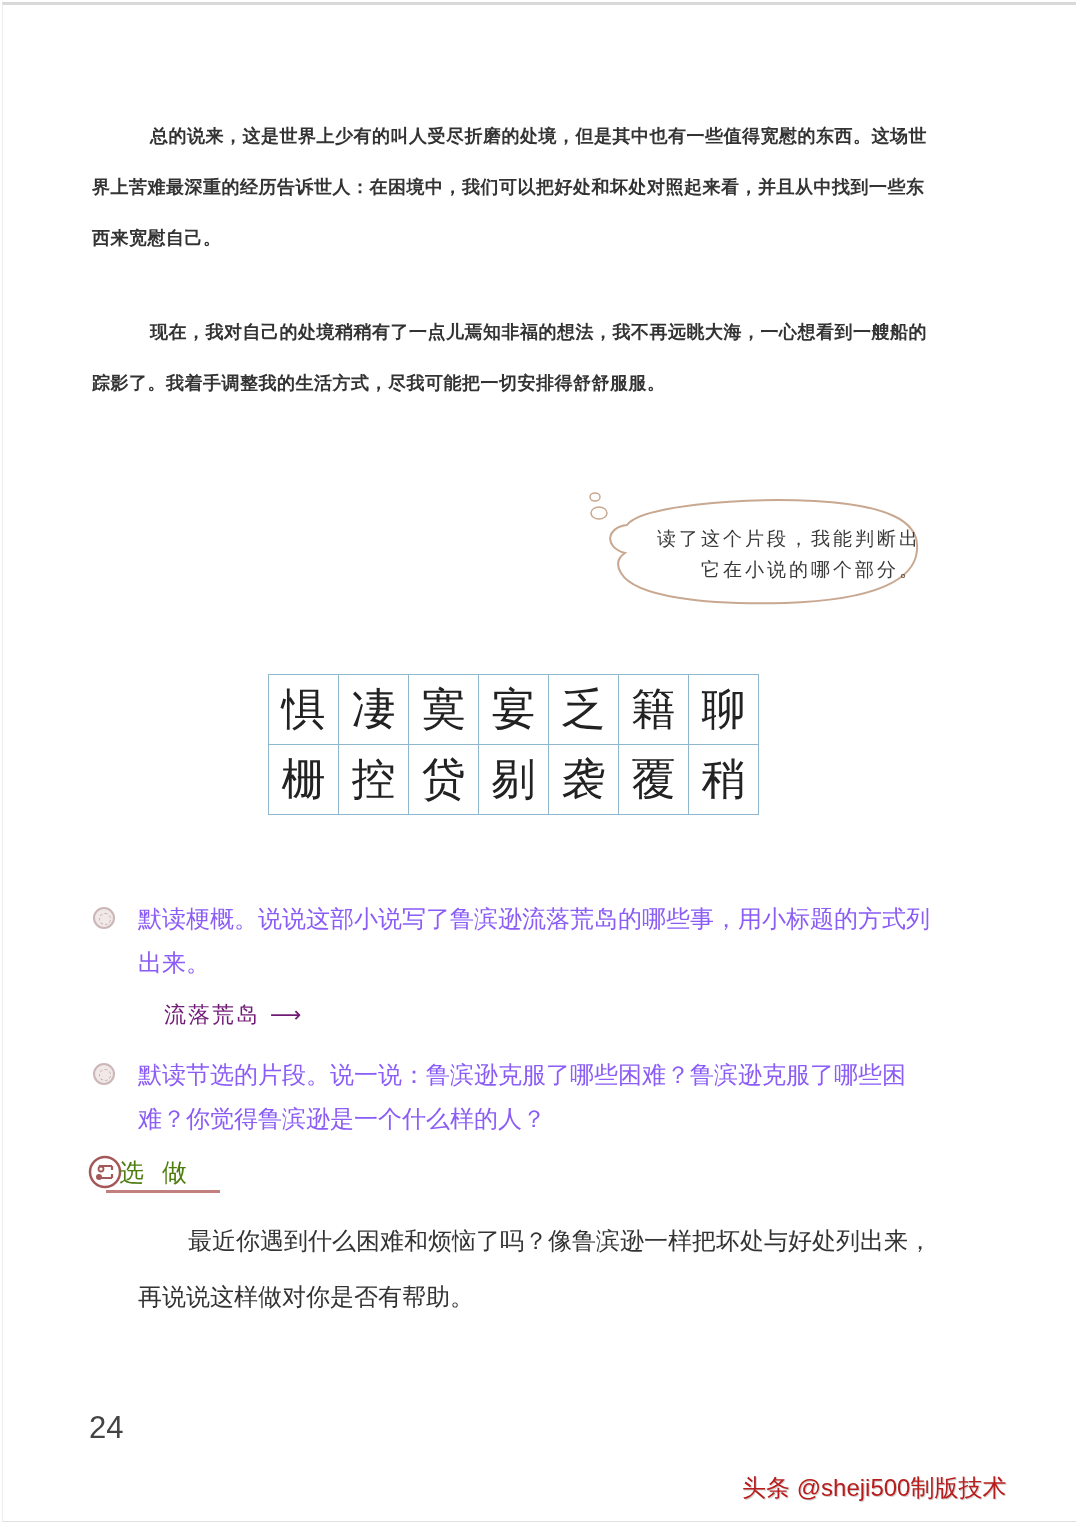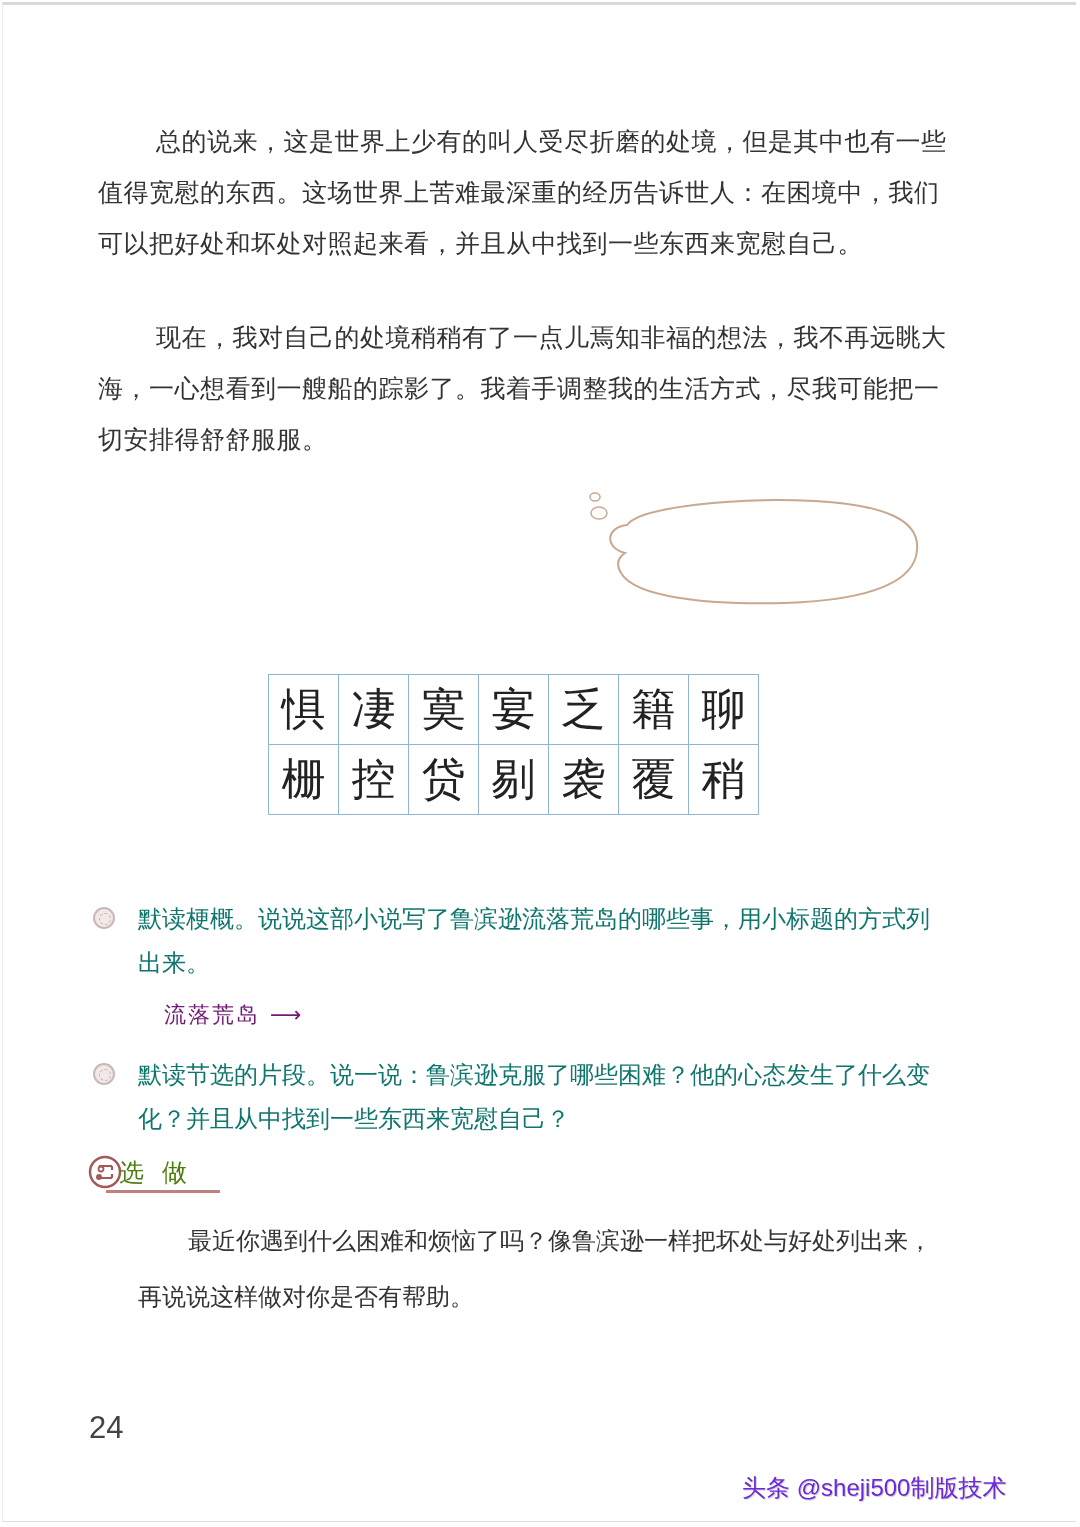--- a/index.html
+++ b/index.html
@@ -21,25 +21,26 @@
     width: 1074px; height: 1520px;
     border-top: 3px solid #d9d9d9;
     border-left: 1px solid #ececec;
     border-bottom: 1px solid #e0e0e0;
     box-sizing: border-box;
   }
   .para {
     position: absolute;
     left: 92px;
     width: 850px;
-    font-size: 25px;
+    font-size: 18px;
     line-height: 51px;
     letter-spacing: 0.5px;
     color: #333;
-    margin: 6px;
+    margin: 0;
+    font-weight: bold;
   }
   .para .indent { display: inline-block; width: 58px; }
 
   
   .bubble-wrap {
     position: absolute;
     left: 585px; top: 485px;
     width: 350px; height: 125px;
   }
   .bubble-wrap svg { position: absolute; left: 0; top: 0; }
@@ -89,21 +90,21 @@
     width: 10px; height: 10px;
     border-radius: 50%;
     border: 1px dashed #c9b0b0;
   }
   .q-text {
     position: absolute;
     left: 138px;
     width: 805px;
     font-size: 24px;
     line-height: 44px;
-    color: #0f766e;
+    color: #8b5cf6;
     margin: 0;
   }
   .hint-line {
     position: absolute;
     left: 164px; top: 1000px;
     font-family: "DejaVu Serif", "Liberation Serif", serif;
     font-size: 22px;
     color: #701a75;
     letter-spacing: 2px;
   }
@@ -151,21 +152,21 @@
     left: 89px; top: 1410px;
     font-family: "Liberation Sans", sans-serif;
     font-size: 31px;
     color: #444;
   }
   .watermark {
     position: absolute;
     left: 742px; top: 1472px;
     font-family: "Liberation Sans", sans-serif;
     font-size: 24px;
-    color: #6d28d9;
+    color: #b91c1c;
     text-shadow: 1px 1px 0 #cfcfcf;
   }
 </style>
 </head>
 <body>
 
 <div class="page-border"></div>
 
 <p class="para" style="top:110px;"><span class="indent"></span><span>总的说来，这是世界上少有的叫人受尽折磨的处境，但是其中也有一些值得宽慰的东西。这场世界上苦难最深重的经历告诉世人：在困境中，我们可以把好处和坏处对照起来看，并且从中找到一些东西来宽慰自己。</span></p>
 
@@ -176,20 +177,21 @@
     <ellipse cx="10" cy="12" rx="5" ry="4" fill="none" stroke="#c8a890" stroke-width="1.5"></ellipse>
     <ellipse cx="14" cy="28" rx="8" ry="6" fill="none" stroke="#c8a890" stroke-width="1.5"></ellipse>
     <path d="M 42 40
              C 55 22, 150 12, 230 16
              C 300 20, 335 35, 332 65
              C 330 95, 290 115, 200 118
              C 120 120, 50 112, 36 88
              C 30 78, 34 72, 40 68
              C 18 62, 22 42, 42 40 Z" fill="#ffffff" stroke="#c8a890" stroke-width="2"></path>
   </svg>
+  <div class="bubble-text">读了这个片段，我能判断出它在小说的哪个部分。</div>
 </div>
 
 <table class="char-grid">
   <tbody>
       <tr>
     <td>惧</td>
     <td>凄</td>
     <td>寞</td>
     <td>宴</td>
     <td>乏</td>
@@ -209,21 +211,21 @@
   </table>
 
 <span class="q-icon" style="left:93px; top:907px;"></span>
 <p class="q-text" style="top:897px;">默读梗概。说说这部小说写了鲁滨逊流落荒岛的哪些事，用小标题的方式列出来。</p>
 
 <div class="hint-line">
   <span>流落荒岛</span><span class="arrow">⟶</span>
 </div>
 
 <span class="q-icon" style="left:93px; top:1063px;"></span>
-<p class="q-text" style="top:1053px;">默读节选的片段。说一说：鲁滨逊克服了哪些困难？他的心态发生了什么变化？并且从中找到一些东西来宽慰自己？</p>
+<p class="q-text" style="top:1053px;">默读节选的片段。说一说：鲁滨逊克服了哪些困难？鲁滨逊克服了哪些困难？你觉得鲁滨逊是一个什么样的人？</p>
 
 <div class="opt-header">
   <svg class="opt-icon" viewBox="0 0 34 34">
     <circle cx="17" cy="17" r="15" fill="none" stroke="#a5585a" stroke-width="2.5"></circle>
     <path d="M 11 11 L 24 11 M 11 23 L 24 23 M 24 11 L 24 15 M 24 19 L 24 23" stroke="#a5585a" stroke-width="2.2" fill="none"></path>
     <circle cx="13" cy="14" r="2.5" fill="none" stroke="#a5585a" stroke-width="1.8"></circle>
     <circle cx="11" cy="22" r="3" fill="#a5585a"></circle>
   </svg>
   <span class="opt-label">选做</span>
   <div class="opt-underline"></div>

